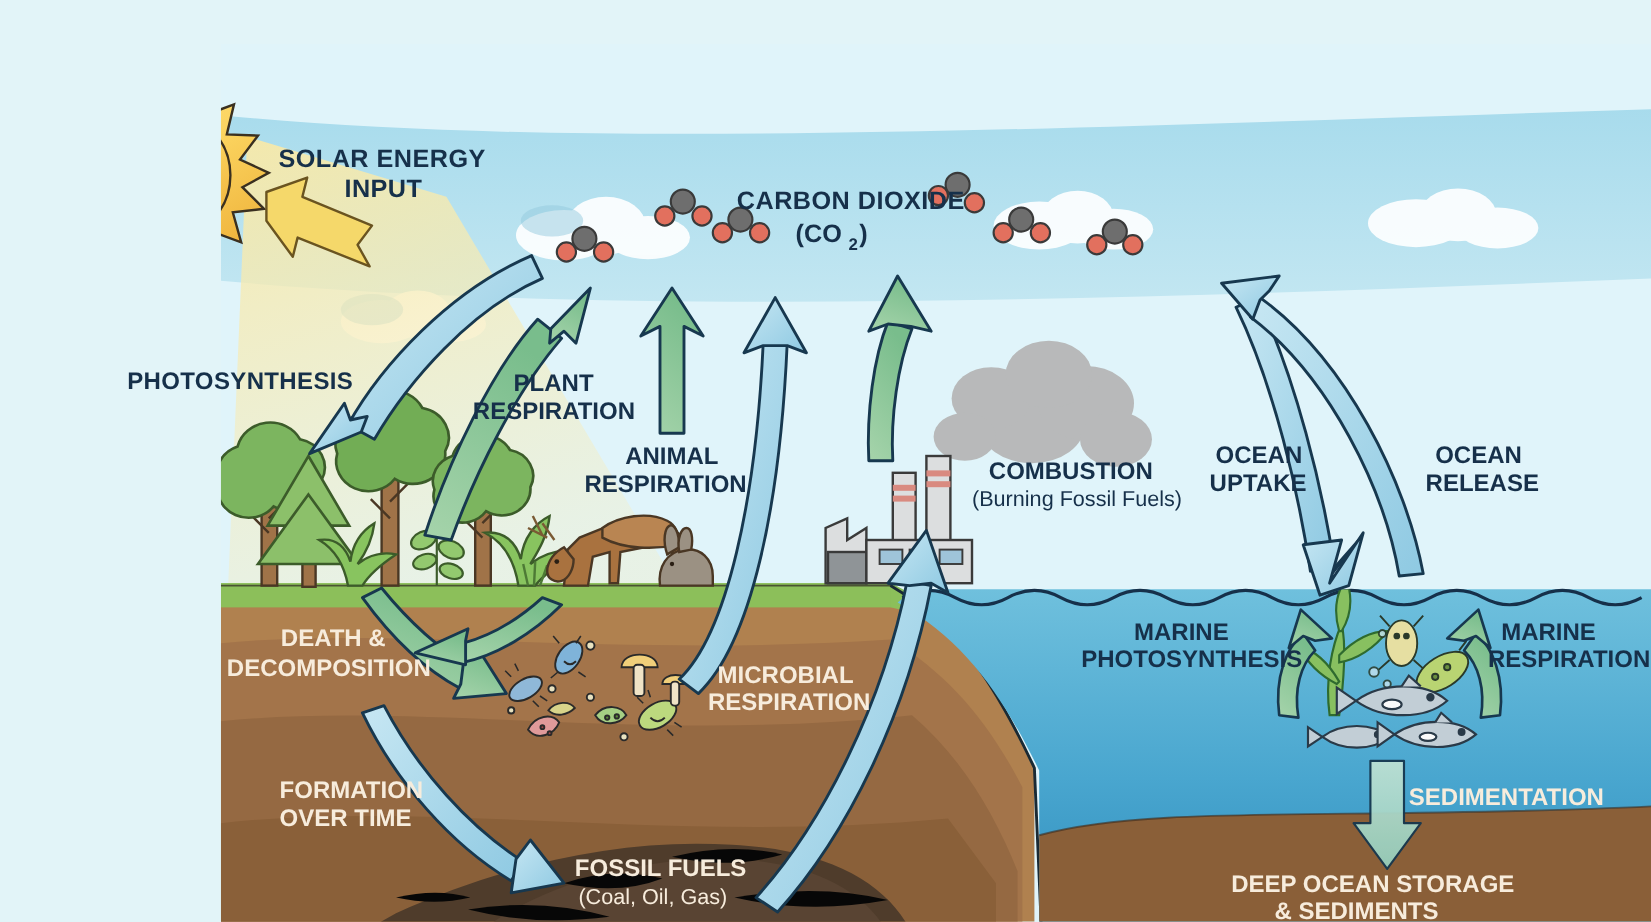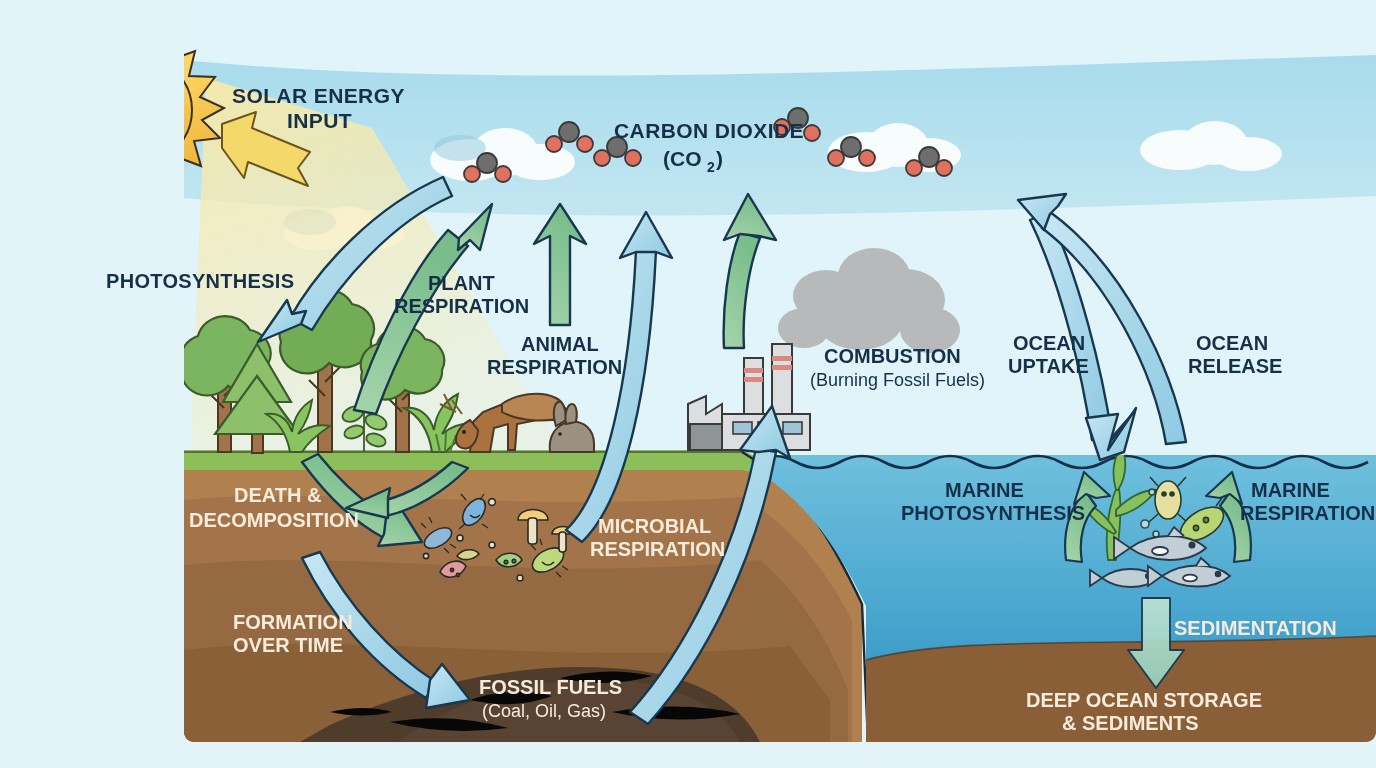--- a/index.html
+++ b/index.html
@@ -2,21 +2,21 @@
 <html><head>
 <meta charset="utf-8">
 <title>Carbon Cycle Diagram</title>
 <style>
   html,body{margin:0;padding:0;}
   body{
     width:1376px;height:768px;overflow:hidden;
     background:#e2f4f8;
     font-family:"Liberation Sans", sans-serif;
   }
-  #stage{position:relative;width:1376px;height:632px;}
+  #stage{position:relative;width:1376px;height:632px;margin-top:36px;}
   #stage svg{display:block;}
 </style>
 </head>
 <body>
 
 <div id="stage">
 <svg width="1376" height="768" viewBox="0 0 1376 768" xmlns="http://www.w3.org/2000/svg">
   <defs>
     <clipPath id="panelClip">
       <path d="M184,0 H1376 V730 Q1376,742 1364,742 H196 Q184,742 184,730 Z"></path>

